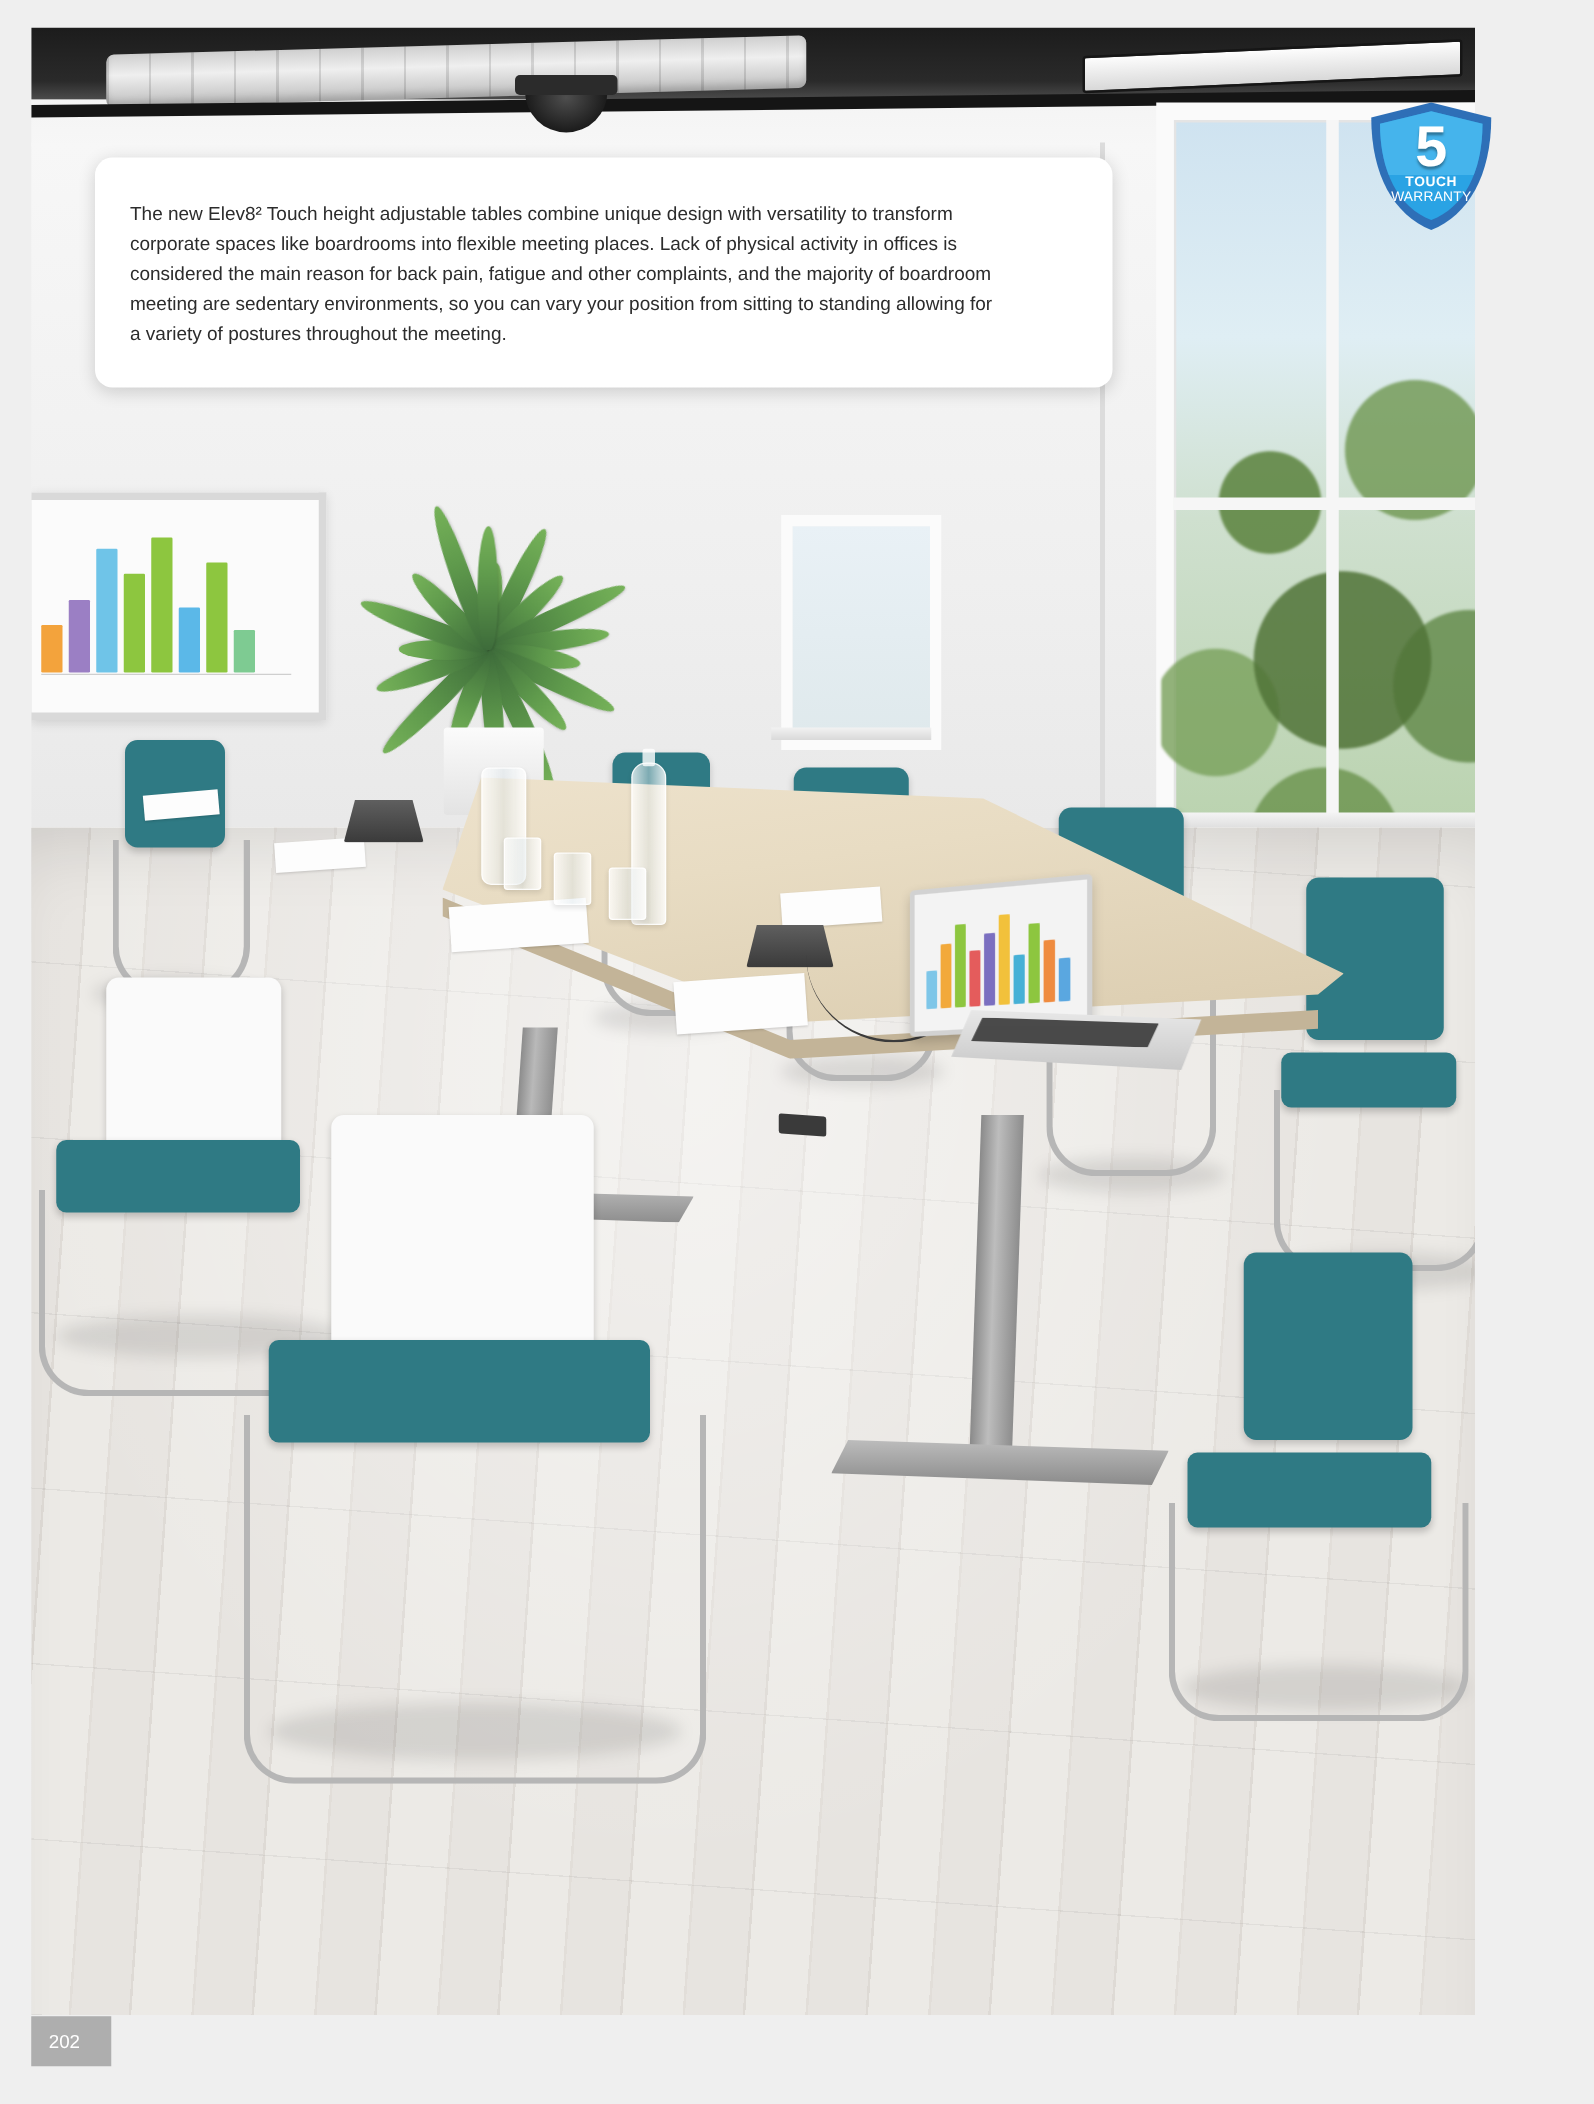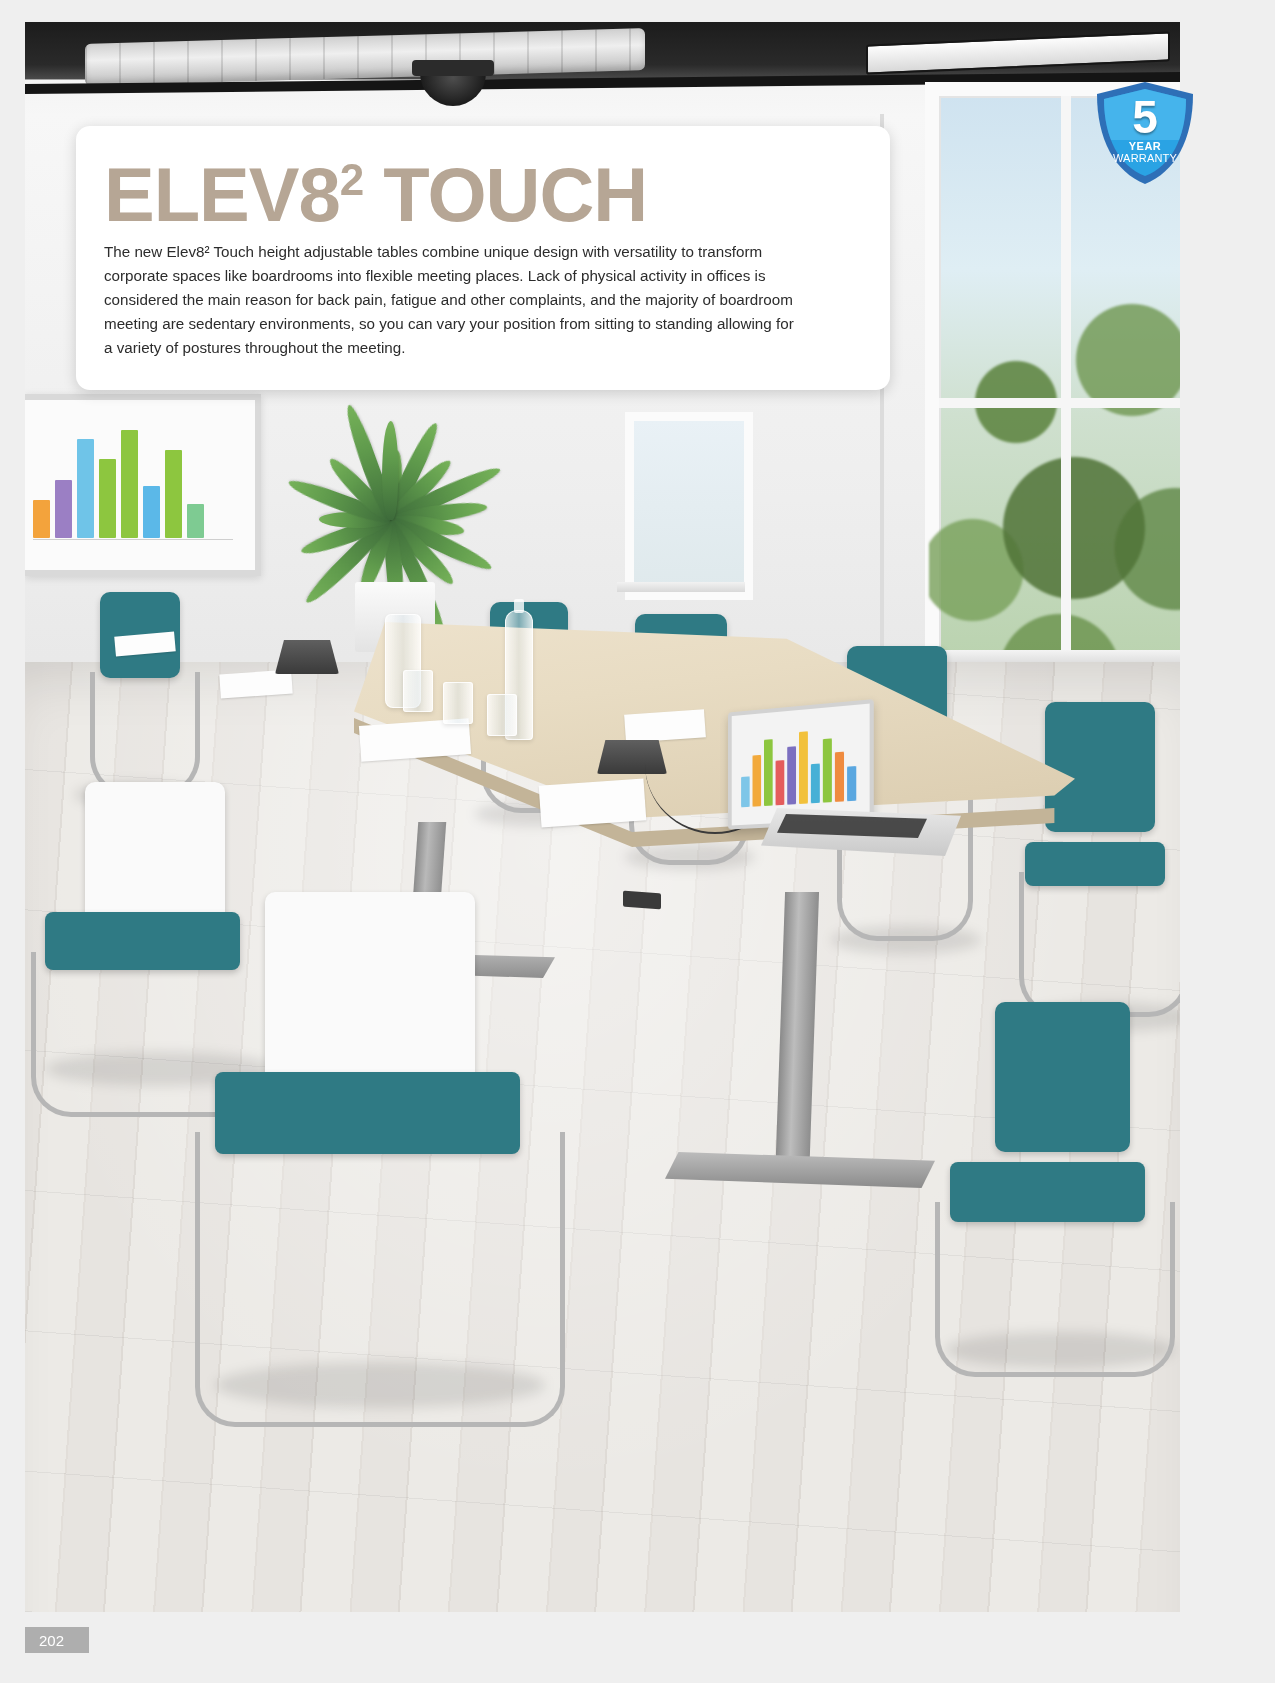--- a/index.html
+++ b/index.html
@@ -454,21 +454,21 @@
   .warranty .w2 {
     position: absolute; left: 0; right: 0; top: 72px;
     text-align: center; font-size: 11px; font-weight: normal; color: #fff;
     letter-spacing: .2px;
   }
 
   
   .pagenum {
     position: absolute;
     left: 25px; bottom: 30px;
-    width: 64px; height: 26px;
+    width: 64px; height: 40px;
     background: rgba(120,120,120,.55);
     color: #ffffff;
     font-size: 15px;
     display: flex;
     align-items: center;
     padding-left: 14px;
     box-sizing: border-box;
   }
 </style>
 </head>
@@ -635,24 +635,23 @@
 
   </div>
 
   <div class="warranty">
     <svg width="104" height="106" viewBox="0 0 104 106" aria-hidden="true">
       <path d="M52 2 L100 14 C100 60 82 92 52 104 C22 92 4 60 4 14 Z" fill="#2e6fb7"></path>
       <path d="M52 9 L93 19 C93 58 78 86 52 96 C26 86 11 58 11 19 Z" fill="#2aa3e4"></path>
       <path d="M52 9 L93 19 C93 36 90 50 86 60 L18 60 C14 50 11 36 11 19 Z" fill="#55bdf0" opacity=".65"></path>
     </svg>
     <div class="num">5</div>
-    <div class="w1">YEAR</div>
+    <div class="w1">TOUCH</div>
     <div class="w2">WARRANTY</div>
   </div>
 
   <div class="card">
-    <h1 class="title"><span>ELEV8</span><sup>2</sup><span> TOUCH</span></h1>
     <p class="body">The new Elev8² Touch height adjustable tables combine unique design with versatility to transform corporate spaces like boardrooms into flexible meeting places. Lack of physical activity in offices is considered the main reason for back pain, fatigue and other complaints, and the majority of boardroom meeting are sedentary environments, so you can vary your position from sitting to standing allowing for a variety of postures throughout the meeting.</p>
   </div>
 
   <div class="pagenum">202</div>
 
 </div>
 
 </body></html>

